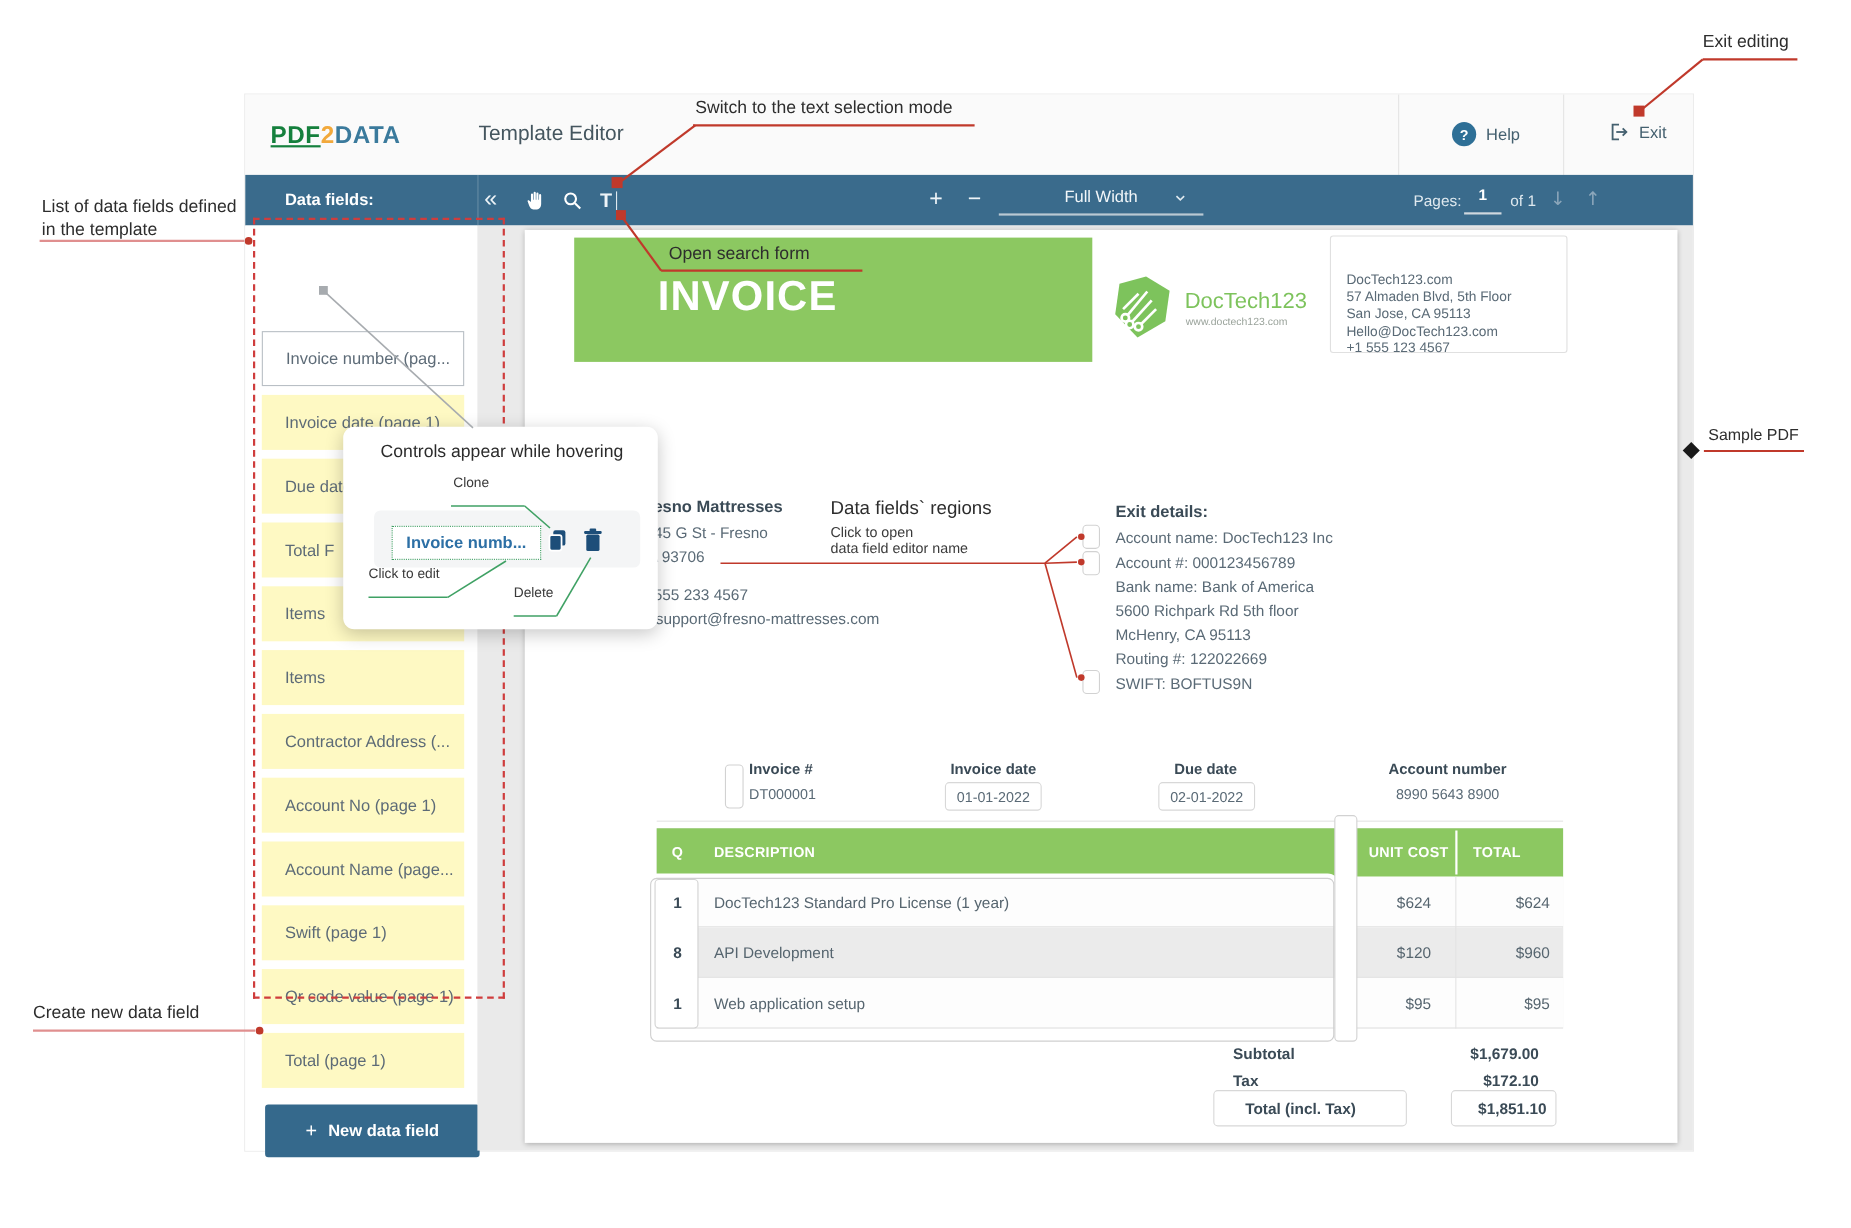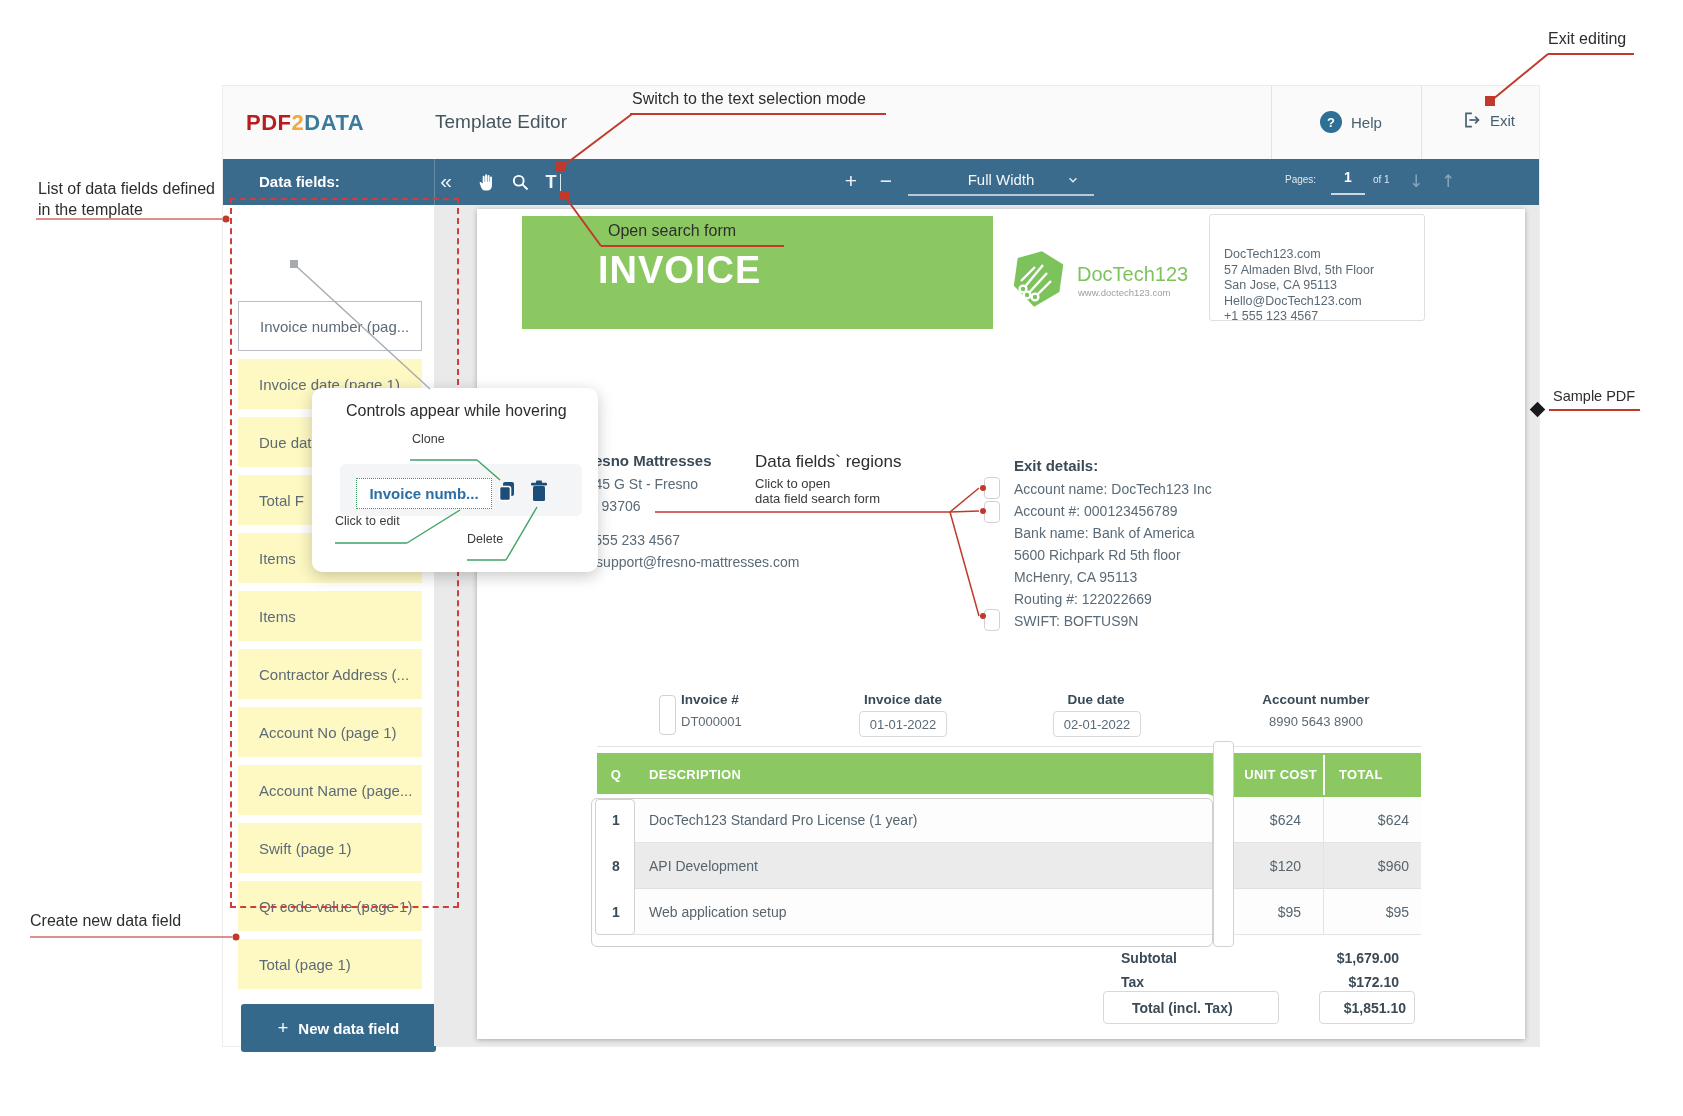--- a/index.html
+++ b/index.html
@@ -12,21 +12,21 @@
   .hdr-div{width:1px;background:#e4e4e4;}
   .logo{font-weight:800;font-size:22px;letter-spacing:.5px;}
   .app-title{font-size:19px;color:#45565f;font-weight:500;}
   .hbtn{display:flex;align-items:center;gap:9px;color:#44606f;font-size:15px;cursor:pointer;}
   .qmark{width:22px;height:22px;border-radius:50%;background:#2e6f96;color:#fff;font-weight:bold;
          font-size:13px;display:flex;align-items:center;justify-content:center;}
   .tool{color:#eef4f8;font-size:19px;display:flex;align-items:center;justify-content:center;cursor:pointer;}
   .caret{display:inline-block;width:1px;height:17px;background:#dfe9ef;margin-left:3px;}
   .fit{color:#f2f7fa;font-size:15px;text-align:center;}
   .fit-line{height:2px;background:#b9c9d3;}
-  .pg{color:#dfe9ef;font-size:10px;text-align:center;}
+  .pg{color:#dfe9ef;font-size:14px;text-align:center;}
   .pg-arrow{color:#8ba6ba;font-size:17px;font-family:"DejaVu Sans",sans-serif;}
   .side-item{background:#fef9c3;color:#5d6b77;font-size:15px;display:flex;align-items:center;
              padding-left:21px;box-sizing:border-box;cursor:pointer;}
   .side-item.hov{background:#fff;border:1px solid #b9bfc5;}
   .newbtn{background:#35698c;color:#fff;font-size:15px;font-weight:bold;border-radius:3px;
           display:flex;align-items:center;justify-content:center;gap:10px;cursor:pointer;}
   .canvas{background:#eaeaea;}
   .page{background:#fff;box-shadow:0 1px 5px rgba(0,0,0,.28);}
   .banner{background:#8cc861;}
   .banner-title{color:#fff;font-size:38px;font-weight:800;letter-spacing:1px;}
@@ -52,21 +52,21 @@
 </style>
 </head>
 <body>
 
 <div id="stage">
 
   <div class="abs appwin" style="left:222px;top:85px;width:1316px;height:960px;">
 
     <div class="abs hdr" style="left:0;top:0;width:1316px;height:73px;">
       <div class="abs logo" style="left:23px;top:24px;">
-        <span style="color:#b91c1c;">PDF</span><span style="color:#f2a93b;">2</span><span style="color:#3a7a9c;text-align:right;">DATA</span>
+        <span style="color:#15803d;text-decoration:underline;">PDF</span><span style="color:#f2a93b;">2</span><span style="color:#3a7a9c;text-align:right;">DATA</span>
       </div>
       <div class="abs app-title" style="left:212px;top:25px;">Template Editor</div>
       <div class="abs hdr-div" style="left:1048px;top:0;height:73px;"></div>
       <div class="abs hdr-div" style="left:1198px;top:0;height:73px;"></div>
       <div class="abs hbtn" style="left:1097px;top:25px;">
         <span class="qmark">?</span>
         <span>Help</span>
       </div>
       <div class="abs hbtn" style="left:1238px;top:24px;">
         <span>
@@ -371,18 +371,18 @@
   <div class="abs ann" style="left:1548px;top:30px;">Exit editing</div>
   <div class="abs ann" style="left:632px;top:90px;">Switch to the text selection mode</div>
   <div class="abs ann" style="left:608px;top:222px;">Open search form</div>
   <div class="abs ann" style="left:38px;top:178px;line-height:21px;">
     <div>List of data fields defined</div>
     <div>in the template</div>
   </div>
   <div class="abs" style="left:755px;top:452px;">
     <div class="ann" style="font-size:17px;">Data fields` regions</div>
     <div class="ann-sm" style="margin-top:4px;">Click to open</div>
-    <div class="ann-sm">data field search form</div>
+    <div class="ann-sm">data field editor name</div>
   </div>
   <div class="abs ann" style="left:1553px;top:388px;font-size:14.5px;">Sample PDF</div>
   <div class="abs ann" style="left:30px;top:912px;">Create new data field</div>
 
 </div>
 
 </body></html>

